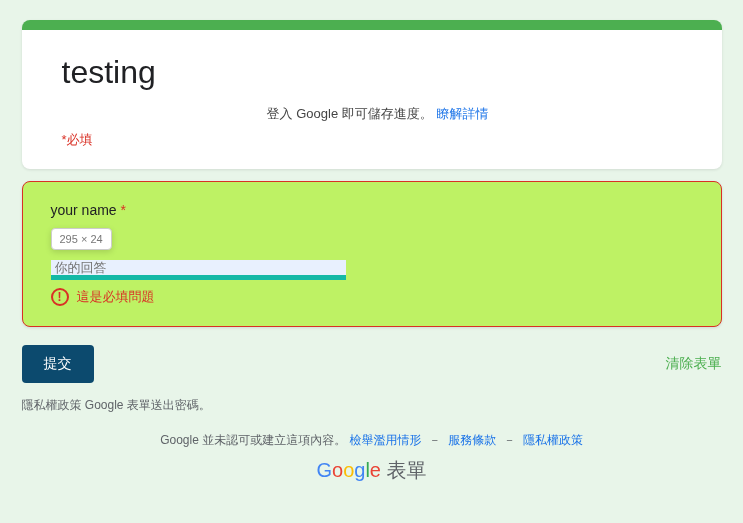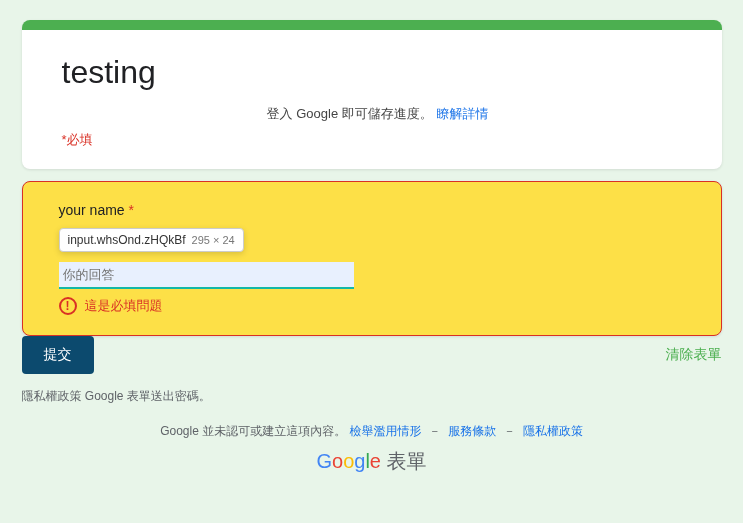--- a/index.html
+++ b/index.html
@@ -45,24 +45,25 @@
       text-decoration: none;
     }
 
     .required-note {
       font-size: 13px;
       color: #d93025;
     }
 
     
     .question-card {
-      background: #fde047;
+      background: #bef264;
       border-radius: 8px;
       border: 1px solid #d93025;
-      padding: 20px 28px 20px 36px;
+      padding: 20px 28px 20px 28px;
+      margin-bottom: 18px;
       box-shadow: 0 1px 3px rgba(0,0,0,0.1);
     }
 
     .question-label {
       font-size: 14px;
       color: #202124;
       margin-bottom: 10px;
     }
 
     .question-label .required-star {
@@ -101,23 +102,23 @@
     }
 
     
     .text-input-wrapper {
       margin-top: 6px;
       margin-bottom: 8px;
     }
 
     .text-input {
       width: 295px;
-      height: 27px;
+      height: 20px;
       border: none;
-      border-bottom: 2px solid #14b8a6;
+      border-bottom: 5px solid #14b8a6;
       background: #e8f0fe;
       font-size: 13px;
       color: #3c4043;
       padding: 2px 4px;
       outline: none;
       display: block;
     }
 
     
     .error-row {
@@ -237,21 +238,20 @@
 
   <div class="question-card">
     <div class="question-label">
       <span>your name</span>
       <span class="required-star">*</span>
     </div>
 
     
     <div class="tooltip-container">
       <div class="tooltip-box">
-        <span class="tooltip-class">input.whsOnd.zHQkBf</span>
         <span class="tooltip-size">295 × 24</span>
       </div>
     </div>
 
     
     <div class="text-input-wrapper">
       <input type="text" class="text-input" placeholder="你的回答" style="">
     </div>
 
     

